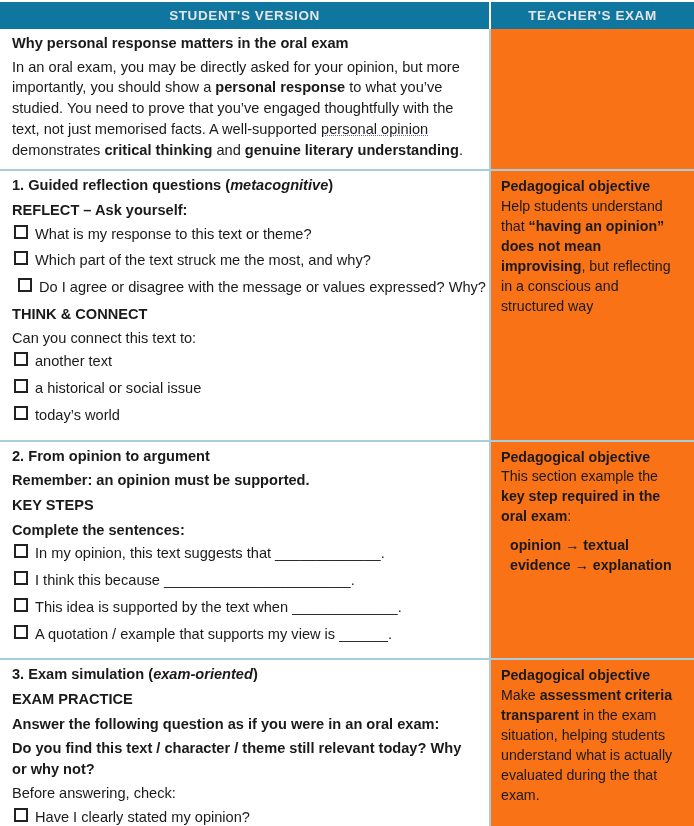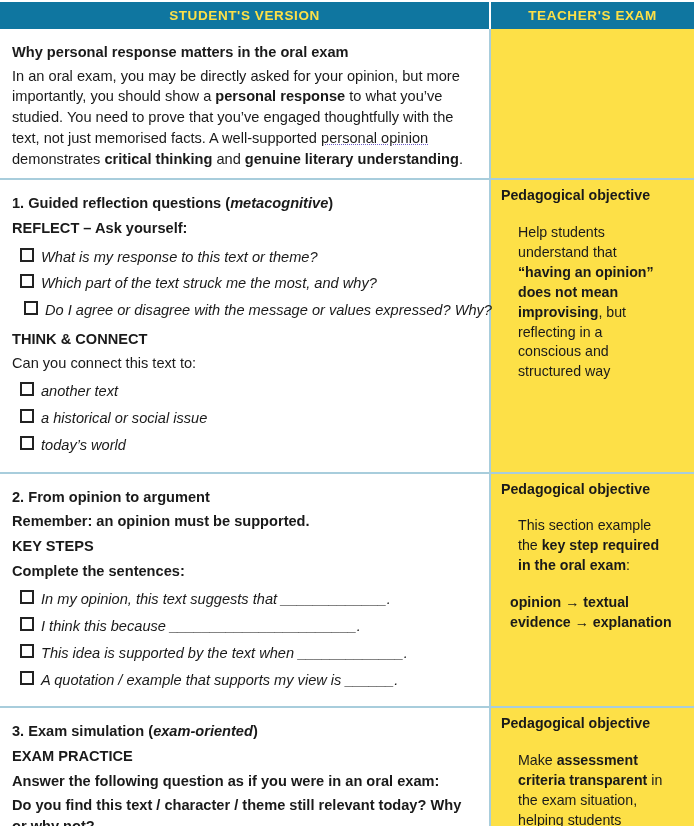--- a/index.html
+++ b/index.html
@@ -23,44 +23,44 @@
     width: 694px;
     border-collapse: collapse;
     table-layout: fixed;
   }
   col.c-student { width: 490px; }
   col.c-teacher { width: 204px; }
 
   
   thead th {
     background: #0f76a0;
-    color: #fde047;
+    color: #e5e5e5;
     font-size: 13.5px;
     font-weight: bold;
     letter-spacing: 0.6px;
     text-align: center;
     padding: 6px 4px 6px 4px;
     height: 25px;
     box-sizing: border-box;
     border-right: 2px solid #ffffff;
   }
   thead th.last { border-right: none; }
 
   
   td.student {
     background: #ffffff;
     vertical-align: top;
-    padding: 12px 14px 8px 12px;
+    padding: 3px 14px 8px 12px;
     border-top: 2px solid #a8cddc;
     border-right: 2px solid #a8cddc;
     font-size: 14.6px;
     line-height: 1.42;
   }
   td.teacher {
-    background: #fde047;
+    background: #f97316;
     vertical-align: top;
     padding: 6px 10px 8px 10px;
     border-top: 2px solid #a8cddc;
     font-size: 14.2px;
     line-height: 1.40;
   }
   tbody tr.first td.student,
   tbody tr.first td.teacher { border-top: none; }
 
   tbody tr.last td.student,
@@ -87,23 +87,22 @@
   }
   .sub-head-tight {
     font-weight: bold;
     margin: 4px 0 3px 0;
   }
   .plain {
     margin: 3px 0 3px 0;
   }
   ul.checks {
     list-style: none;
-    margin: 8px;
+    margin: 2px;
     padding: 0;
-    font-style: italic;
   }
   ul.checks li {
     margin: 0 0 6px 0;
     padding: 0;
     display: block;
     white-space: nowrap;
   }
   ul.checks li .bx {
     display: inline-block;
     width: 10px;
@@ -114,21 +113,21 @@
     position: relative;
     top: 0px;
     vertical-align: baseline;
   }
   ul.checks li.indent { padding-left: 4px; }
 
   .tnote-title {
     font-weight: bold;
     margin: 0 0 0 0;
   }
-  .tnote-body { margin: 17px; }
+  .tnote-body { margin: 0; }
   .tnote-body b { font-weight: bold; }
   .arrowline { font-weight: bold; margin: 9px; }
   .blank { letter-spacing: 0px; }
   i { font-style: italic; }
 </style>
 </head>
 <body>
 
 <div class="sheet">
 <table class="grid">

